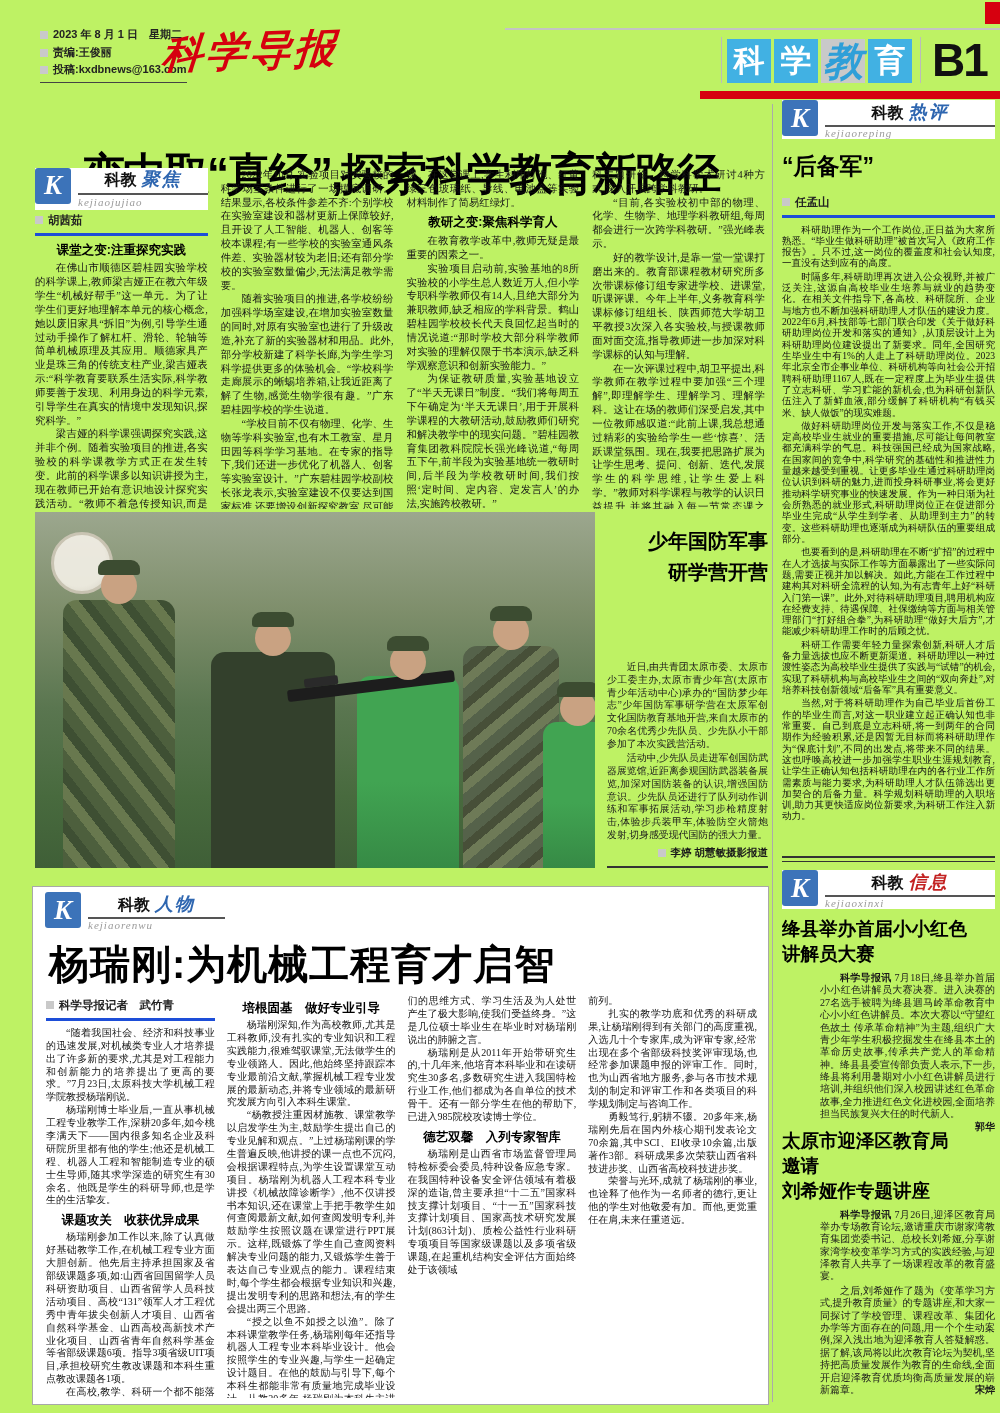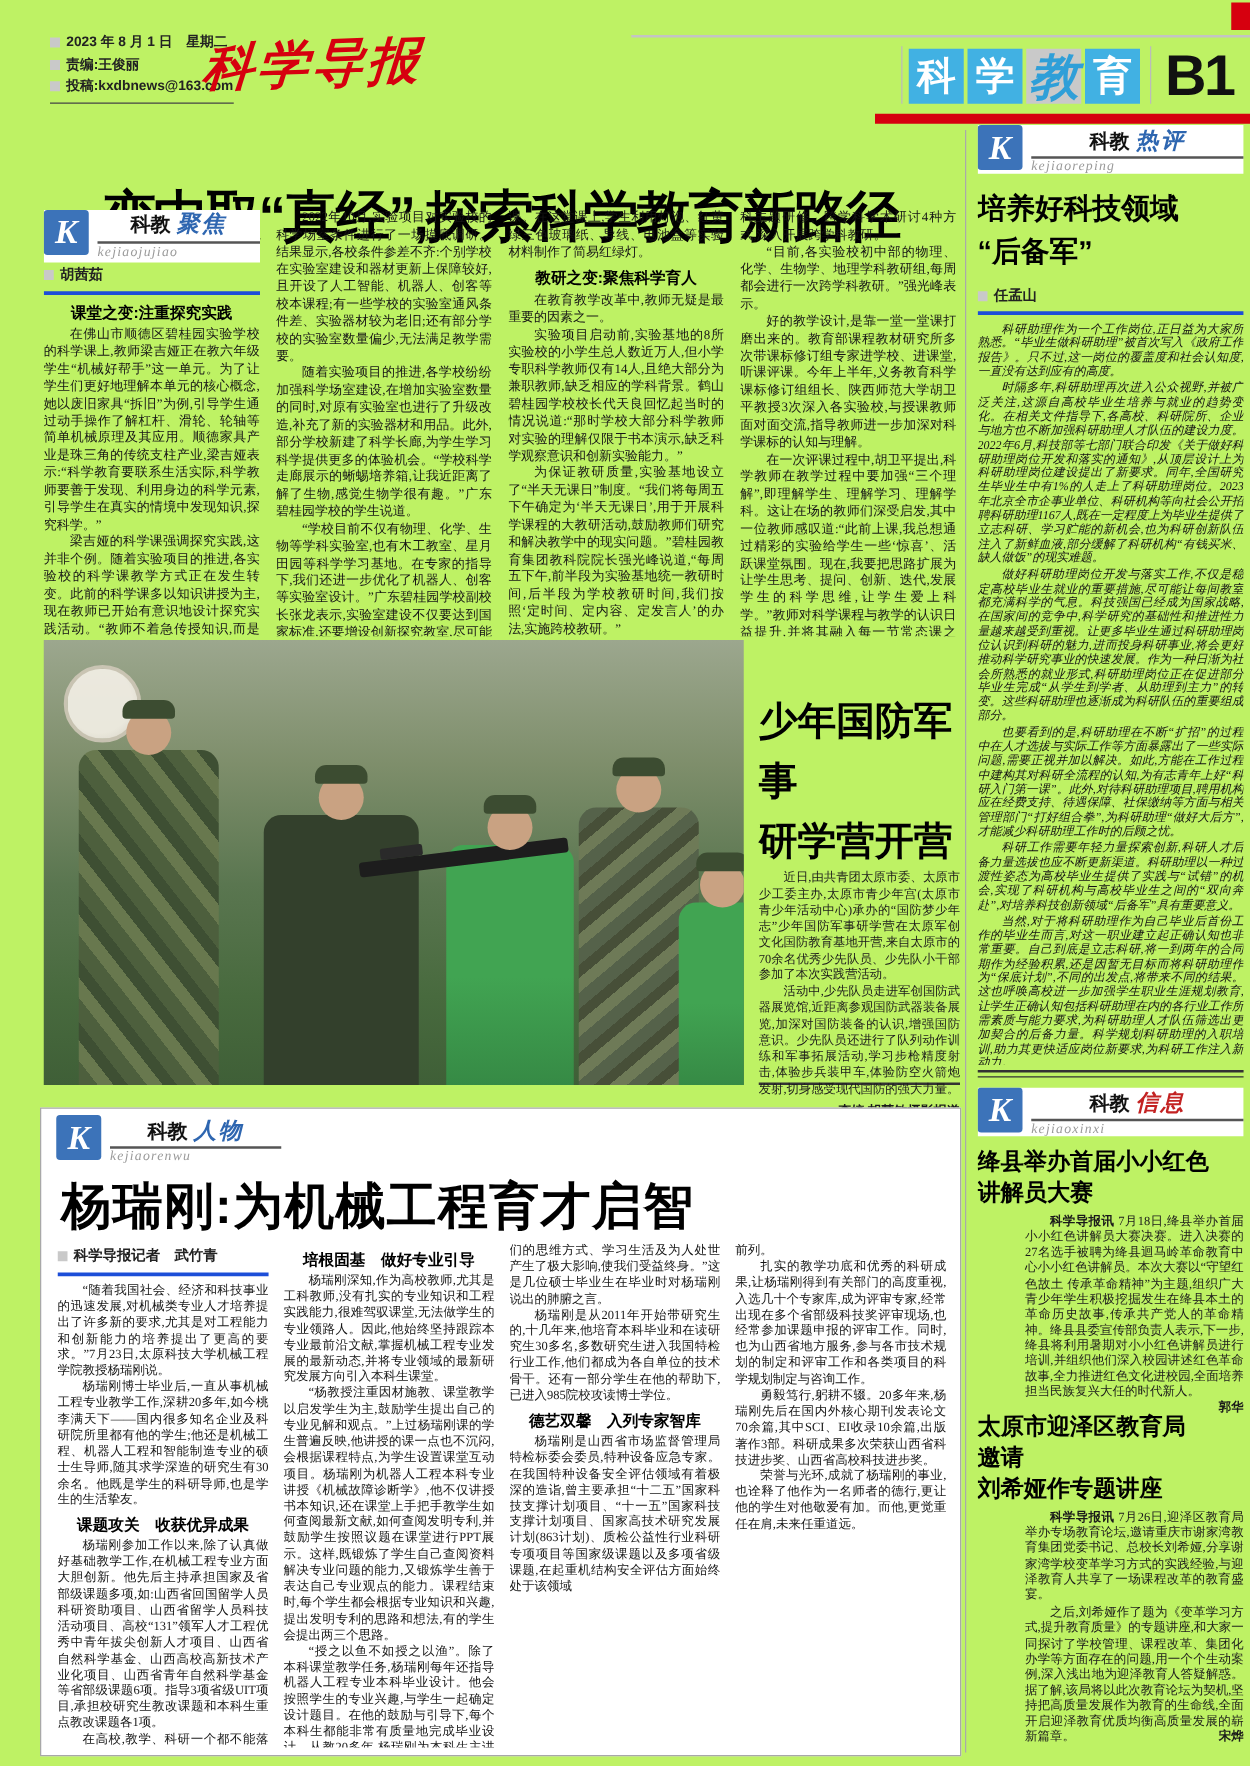--- a/index.html
+++ b/index.html
@@ -70,21 +70,21 @@
   .camo{background:repeating-linear-gradient(52deg,#4d5f3d 0 12px,#68784e 12px 22px,#3e4f33 22px 31px);}
   .camo2{background:repeating-linear-gradient(-40deg,#55624a 0 10px,#6e7a57 10px 19px,#474f38 19px 27px);}
   .vest{background:linear-gradient(180deg,#41a452 0 55%,#368a45 100%);}
   .darku{background:#33402c;}
   .rifle{position:absolute;left:252px;top:168px;width:168px;height:12px;background:#1d1d1d;border-radius:3px;
          transform:rotate(-7deg);}
   .rifle:after{content:"";position:absolute;left:18px;top:-9px;width:34px;height:9px;background:#2a2a2a;border-radius:2px;}
 
   .pside{position:absolute;left:572px;top:0;width:161px;height:356px;display:flex;flex-direction:column;
          border-bottom:2.5px solid #333;}
-  .ptitle{font-family:var(--hei);font-weight:900;font-size:31px;text-align:left;line-height:1.55;margin-top:41px;color:#000;}
+  .ptitle{font-family:var(--hei);font-weight:900;font-size:20px;text-align:right;line-height:1.55;margin-top:14px;color:#000;}
   .pcap{margin-top:auto;font-size:9.9px;line-height:1.3;text-align:justify;}
   .pcap .seg-p{margin-bottom:1px;}
   .pcredit{text-align:right;font-family:var(--hei);font-weight:700;font-size:10.5px;margin:3px 0 6px;}
 
   
   .a2{position:absolute;left:32px;top:886px;width:737px;height:519px;border:1px solid #a8a8a8;background:#fff;}
   .a2logo{position:absolute;left:12px;top:5px;width:180px;}
   .h2x{position:absolute;left:16px;top:50px;width:710px;font-family:var(--hei);font-weight:900;font-size:40px;
        letter-spacing:1px;color:#000;}
   .a2cols{position:absolute;left:13px;top:108px;width:711px;height:403px;display:flex;gap:12px;overflow:hidden;}
@@ -103,21 +103,21 @@
   .m-table{position:absolute;left:0;bottom:0;width:100%;height:46px;background:#d2cbbd;}
   .m-dev{position:absolute;bottom:28px;width:34px;height:22px;background:#3a3f46;border-radius:3px;}
   .p2cap{position:absolute;left:0;bottom:0;width:102px;background:rgba(236,232,224,.95);padding:4px 5px;
          font-size:9.8px;line-height:1.35;text-align:justify;z-index:4;}
   .p2cap b{font-family:var(--hei);}
 
   
   .sb{position:absolute;left:782px;top:100px;width:213px;height:1305px;overflow:hidden;}
   .rblock{height:752px;overflow:hidden;display:flex;flex-direction:column;}
   .rh{font-family:var(--hei);font-weight:900;font-size:23px;line-height:1.5;margin:10px 0 8px;color:#000;}
-  .rbody{font-size:9.6px;line-height:1.18;text-align:justify;font-style:italic;color:#111;overflow:hidden;}
+  .rbody{font-size:9.6px;line-height:1.18;text-align:justify;color:#111;overflow:hidden;}
   .rbody .seg-p{margin-bottom:2px;}
   .dline{border-top:2px solid #333;border-bottom:1px solid #333;height:6px;margin:4px 0 8px;}
   .iblock{overflow:hidden;height:535px;}
   .ih{font-family:var(--hei);font-weight:800;font-size:18.5px;line-height:1.35;margin:8px 0 5px;color:#000;}
   .ibody{font-size:10px;line-height:1.24;text-align:justify;margin-left:38px;}
   .ibody .seg-p{margin-bottom:2px;}
 </style>
 </head>
 <body>
 
@@ -282,21 +282,20 @@
         <div class="kbox">K</div>
         <div class="kright">
           <div class="kline1">
               <span class="klabel">科教</span>
               <span class="kscript">热评</span>
             </div>
           <div class="kpinyin">kejiaoreping</div>
         </div>
       </div>
       <div class="rh">
-        <div>培养好科技领域</div>
         <div>“后备军”</div>
       </div>
       <div class="byrow">
           <span class="sq"></span>
           <span>任孟山</span>
         </div>
       <div class="rbody">
           <p class="seg-p">科研助理作为一个工作岗位,正日益为大家所熟悉。“毕业生做科研助理”被首次写入《政府工作报告》。只不过,这一岗位的覆盖度和社会认知度,一直没有达到应有的高度。</p>
           <p class="seg-p">时隔多年,科研助理再次进入公众视野,并被广泛关注,这源自高校毕业生培养与就业的趋势变化。在相关文件指导下,各高校、科研院所、企业与地方也不断加强科研助理人才队伍的建设力度。2022年6月,科技部等七部门联合印发《关于做好科研助理岗位开发和落实的通知》,从顶层设计上为科研助理岗位建设提出了新要求。同年,全国研究生毕业生中有1%的人走上了科研助理岗位。2023年北京全市企事业单位、科研机构等向社会公开招聘科研助理1167人,既在一定程度上为毕业生提供了立志科研、学习贮能的新机会,也为科研创新队伍注入了新鲜血液,部分缓解了科研机构“有钱买米、缺人做饭”的现实难题。</p>
           <p class="seg-p">做好科研助理岗位开发与落实工作,不仅是稳定高校毕业生就业的重要措施,尽可能让每间教室都充满科学的气息。科技强国已经成为国家战略,在国家间的竞争中,科学研究的基础性和推进性力量越来越受到重视。让更多毕业生通过科研助理岗位认识到科研的魅力,进而投身科研事业,将会更好推动科学研究事业的快速发展。作为一种日渐为社会所熟悉的就业形式,科研助理岗位正在促进部分毕业生完成“从学生到学者、从助理到主力”的转变。这些科研助理也逐渐成为科研队伍的重要组成部分。</p>

